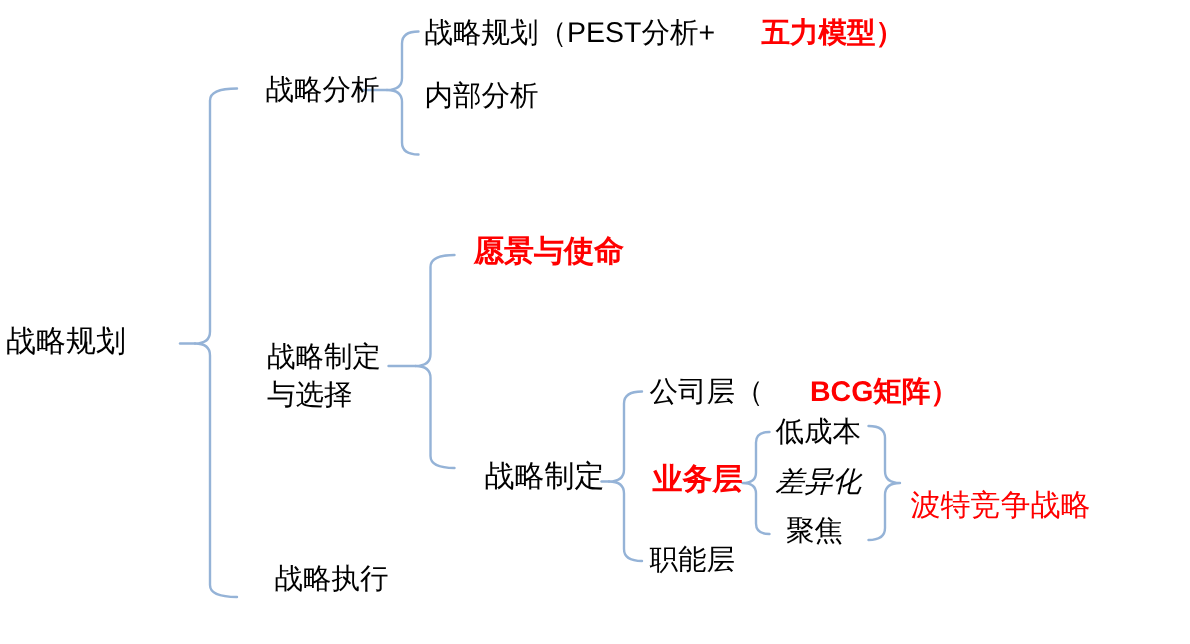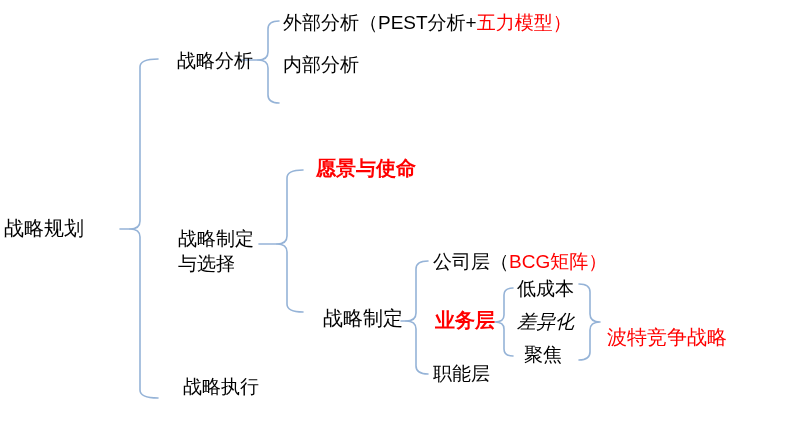--- a/index.html
+++ b/index.html
@@ -18,21 +18,22 @@
   }
   .node {
     position: absolute;
     white-space: nowrap;
     font-size: 19px;
     line-height: 21px;
     color: var(--text, #000);
   }
   .node .hl {
     color: var(--highlight, #FF0000);
-    font-weight: normal;
+    font-weight: bold;
+    margin-left: 31px;
   }
   .red-bold {
     color: var(--highlight, #FF0000);
     font-weight: bold;
   }
   .red {
     color: var(--highlight, #FF0000);
   }
   .two-line {
     line-height: 25px;
@@ -72,21 +73,21 @@
     <path d="M513,288 Q504,288 504,295 L504,315 Q504,322 495,322 Q504,322 504,329 L504,349 Q504,356 513,356"></path>
 
     <path d="M579,284 Q590,284 590,292 L590,314 Q590,322 600,322 Q590,322 590,330 L590,352 Q590,360 579,360"></path>
   </svg>
 
   <div class="node" style="left:4px; top:218px; font-size:20px;">战略规划</div>
 
   <div class="node" style="left:177px; top:50px;">战略分析</div>
 
   <div class="node" style="left:283px; top:12px;">
-    <span>外部分析（PEST分析+</span><span class="hl">五力模型）</span>
+    <span>战略规划（PEST分析+</span><span class="hl">五力模型）</span>
   </div>
   <div class="node" style="left:283px; top:54px;">内部分析</div>
 
   <div class="node two-line" style="left:178px; top:226px;">
     <div>战略制定</div>
     <div>与选择</div>
   </div>
 
   <div class="node red-bold" style="left:316px; top:158px; font-size:20px;">愿景与使命</div>
 

